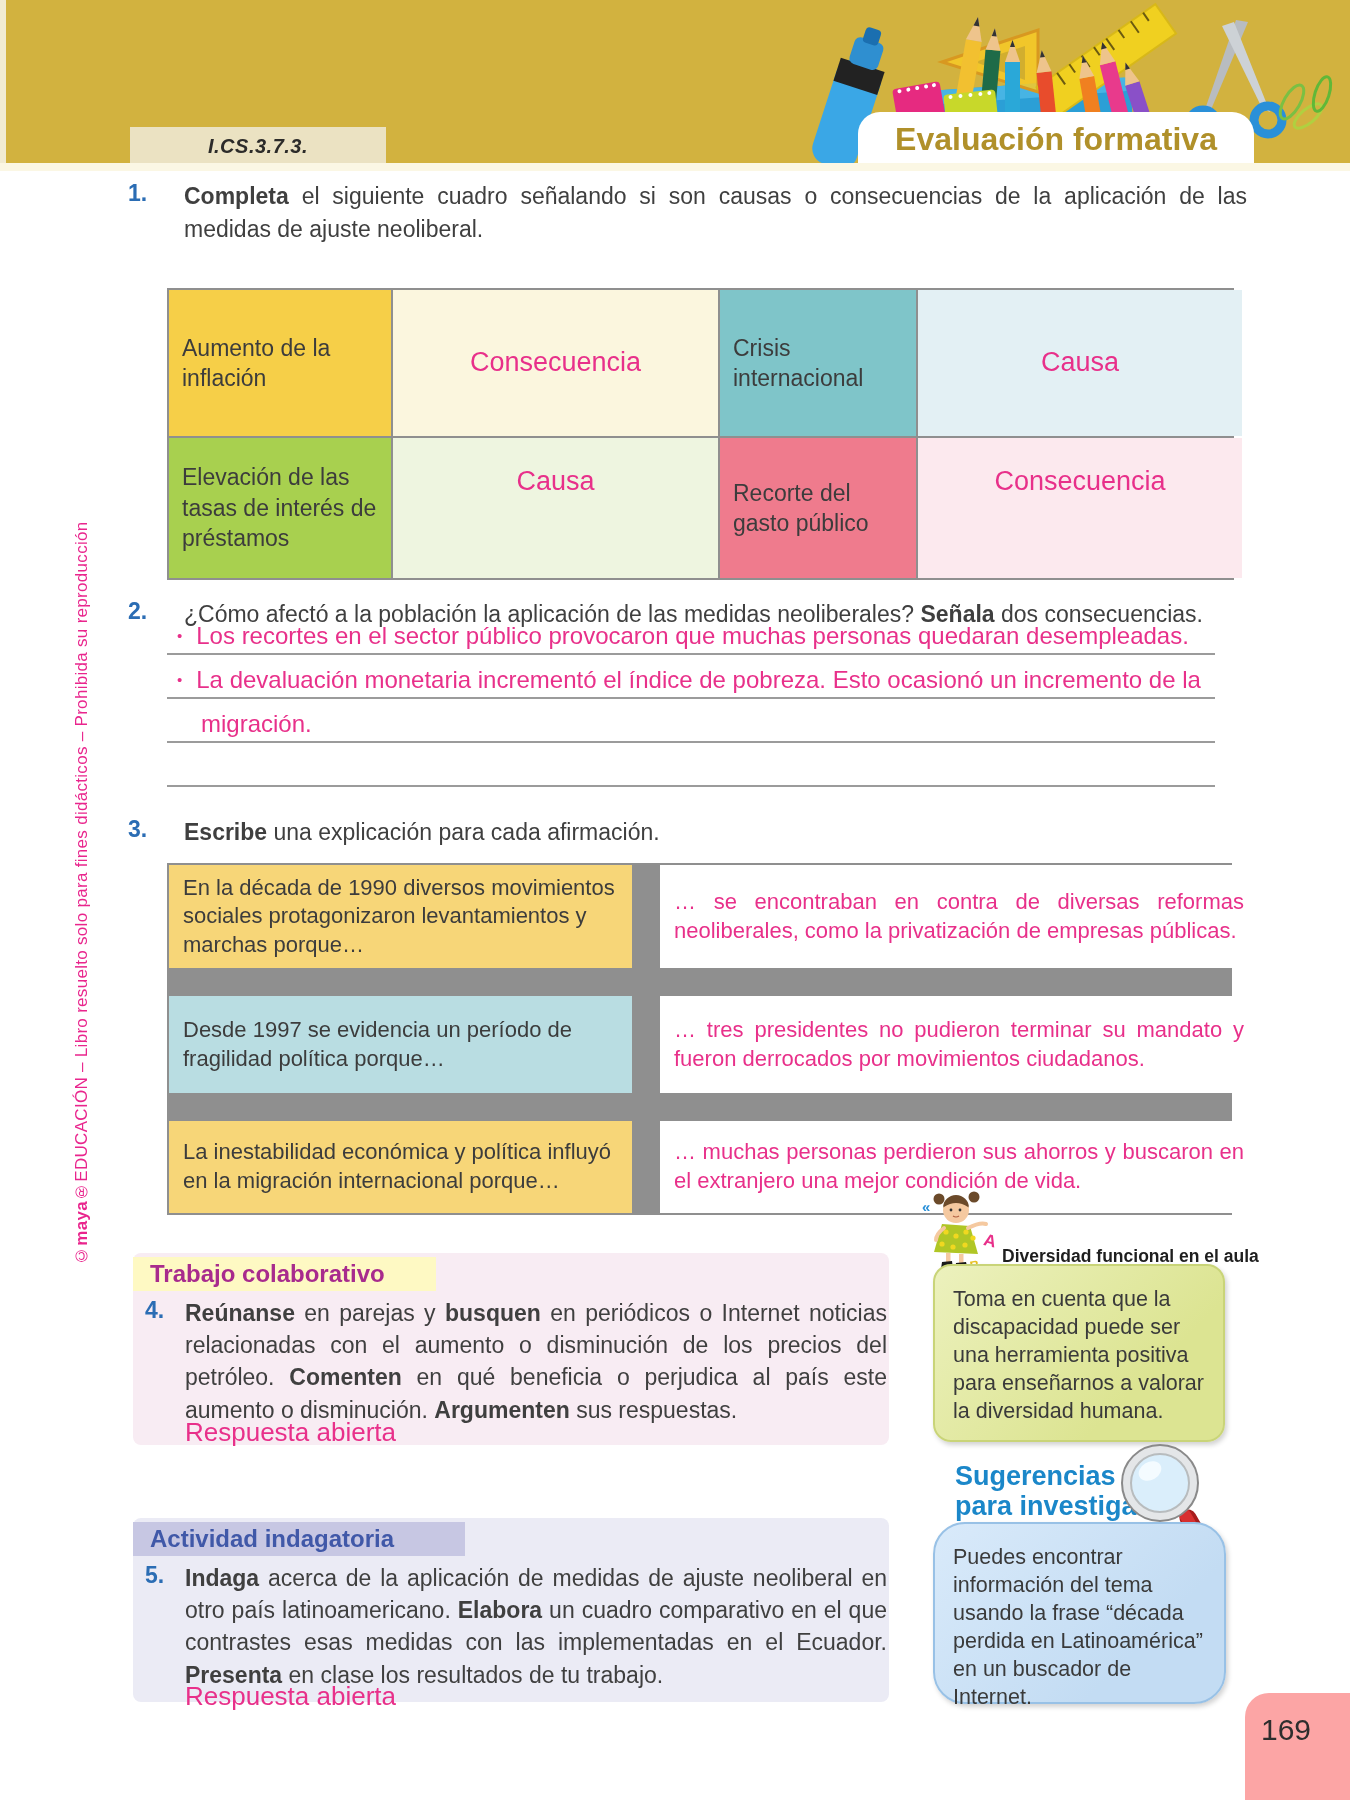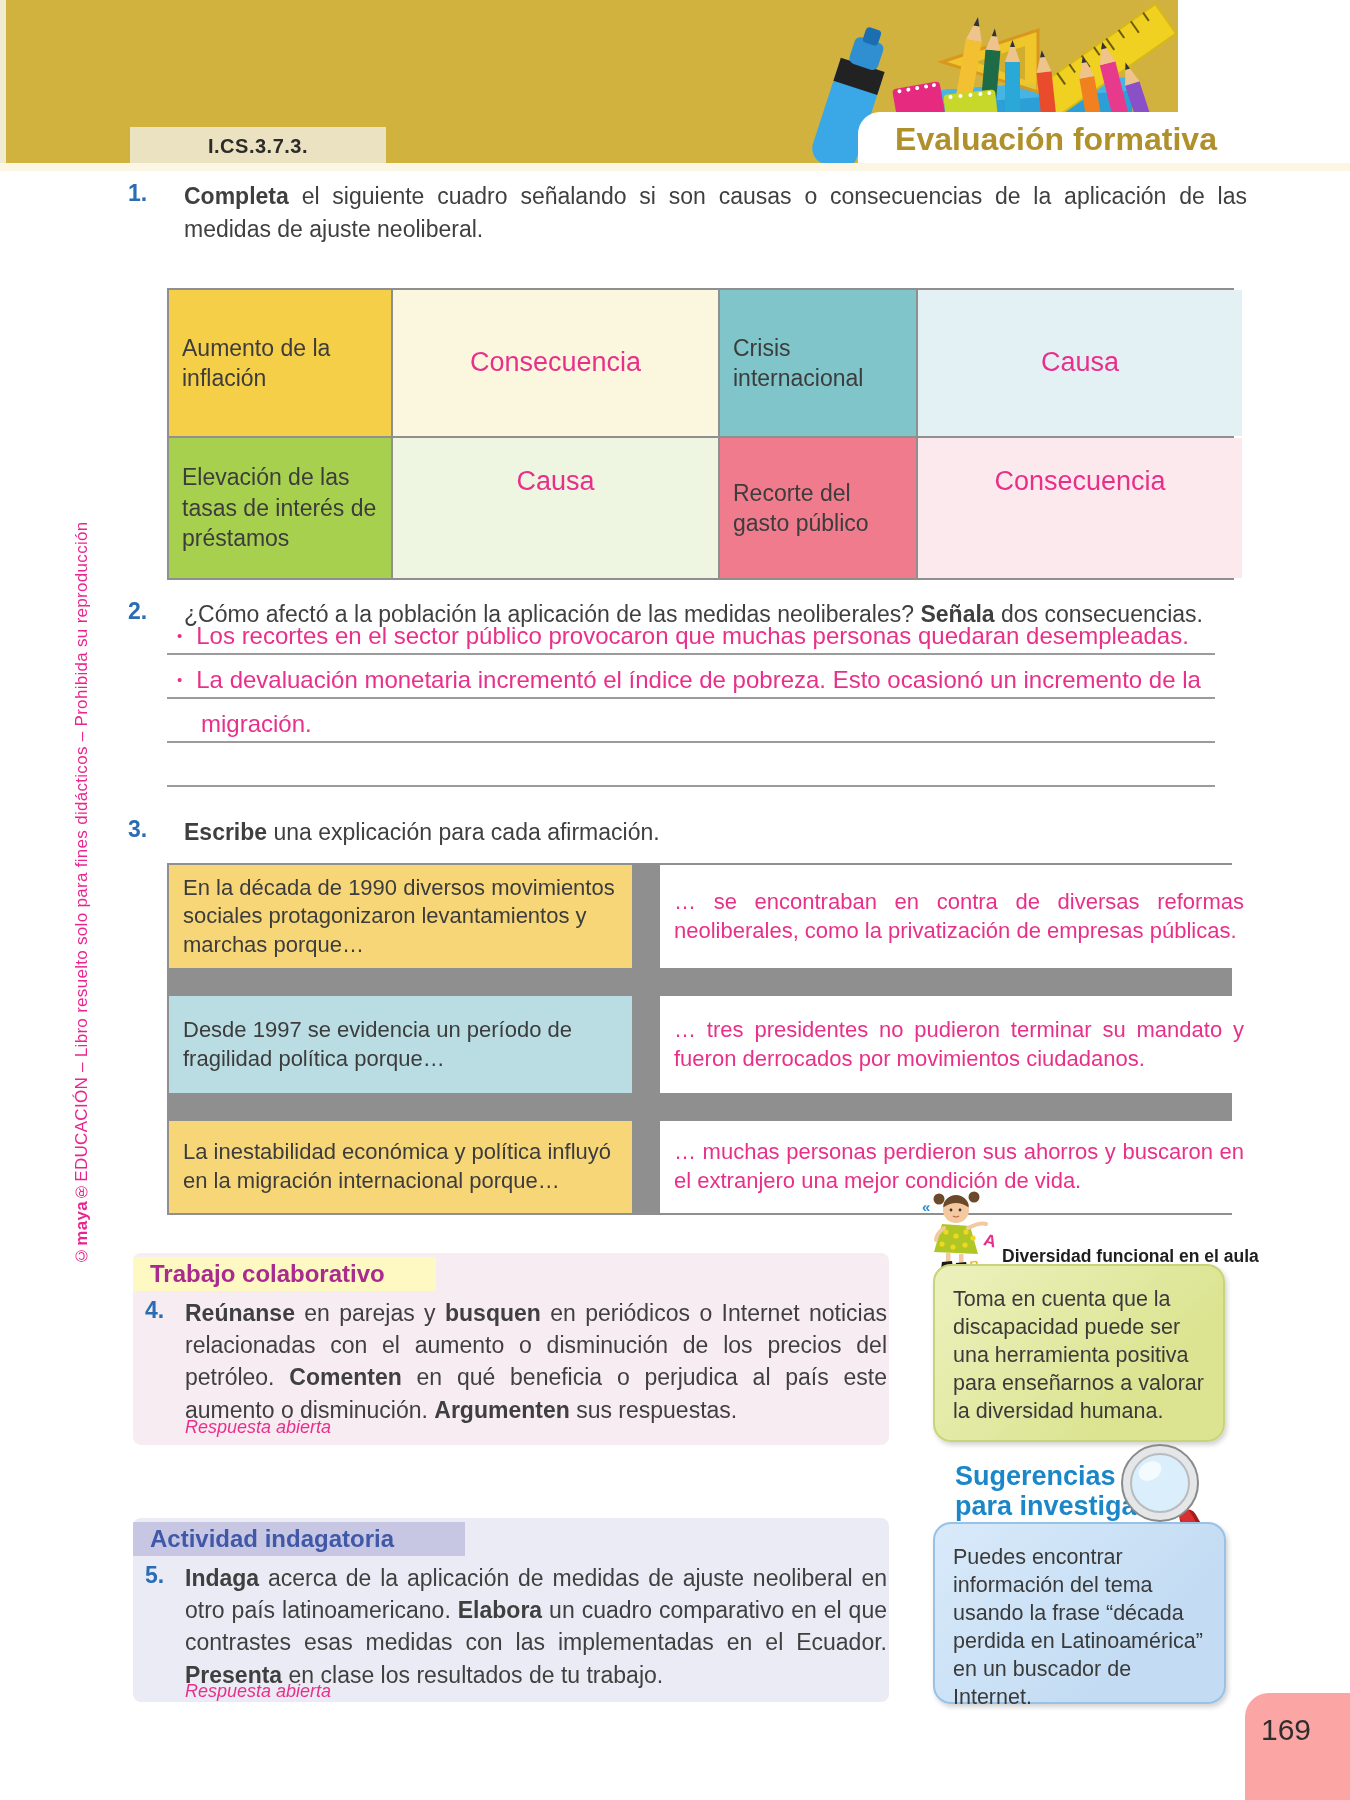--- a/index.html
+++ b/index.html
@@ -4,21 +4,21 @@
 <title>Evaluación formativa</title>
 <style>
   * { margin:0; padding:0; box-sizing:border-box; }
   html,body { background:#ffffff; }
   b { font-weight:700; }
   .page {
     position:relative; width:1350px; height:1800px; background:#ffffff;
     overflow:hidden; font-family:"Liberation Sans", sans-serif; color:#3f3f3f;
   }
   
-  .header { position:absolute; left:0; top:0; width:1178px; height:163px; background:#d2b23f; overflow:hidden; }
+  .header { position:absolute; left:0; top:0; width:1350px; height:163px; background:#d2b23f; overflow:hidden;font-style:italic; }
   .header-left-strip { position:absolute; left:0; top:0; width:6px; height:163px; background:#f1ebd2; }
   .header-bottom-strip { position:absolute; left:0; top:163px; width:1350px; height:8px; background:#fbf7e4; }
   .code-label { position:absolute; left:130px; top:127px; width:256px; height:36px; background:#ebe2c2;
     font-size:20px; font-weight:700; color:#2c2b29; text-align:center; line-height:38px; letter-spacing:0.5px; }
   .supplies { position:absolute; left:690px; top:0; width:660px; height:163px; }
   .title-box { position:absolute; left:858px; top:112px; width:396px; height:51px; background:#ffffff;
     border-radius:22px 22px 0 0; text-align:center; }
   .title-box .t { font-size:32px; font-weight:700; color:#b0902a; line-height:54px; }
   
   .vtext { position:absolute; left:72px; top:445px; height:820px; writing-mode:vertical-rl; transform:rotate(180deg);
@@ -53,36 +53,36 @@
   .collab { top:1253px; height:192px; background:#f8ecf3; }
   .inquiry { top:1518px; height:184px; background:#ebebf5; }
   .bar { position:absolute; left:0; top:4px; height:34px; }
   .bar-collab { width:303px; background:#fef9c3; }
   .bar-inquiry { width:332px; background:#c7c7e3; }
   .bar .bt { font-size:24px; font-weight:700; line-height:34px; padding-left:17px; }
   .bar-collab .bt { color:#a82b8d; }
   .bar-inquiry .bt { color:#4058a8; }
   .boxnum { position:absolute; left:12px; top:44px; font-size:23px; font-weight:700; color:#2b6db4; }
   .boxbody { position:absolute; left:52px; top:44px; width:702px; font-size:23px; line-height:1.4; color:#3f3f3f; text-align:justify; }
-  .boxnote { position:absolute; left:52px; font-size:18px; color:#e8308a;font-style:italic; }
+  .boxnote { position:absolute; left:52px; font-size:26px; color:#e8308a; }
   .collab .boxnote { top:164px; }
   .inquiry .boxnote { top:163px; }
   
   .dfa-girl { position:absolute; left:922px; top:1190px; width:86px; height:84px; }
   .dfa-sub { position:absolute; left:1002px; top:1246px; font-size:17.5px; font-weight:700; color:#1e1e1e; }
   .dfa-box { position:absolute; left:933px; top:1264px; width:292px; height:178px;
     background:linear-gradient(135deg,#ecf1bd 0%,#dce492 70%); border:2px solid #c9d478;
     border-radius:18px; box-shadow:2px 3px 5px rgba(0,0,0,0.18); padding:20px 16px 0 18px;
     font-size:21.5px; line-height:1.3; color:#3a3a3a; }
   
   .sug-title { position:absolute; left:955px; top:1462px; font-size:27px; font-weight:700; color:#1b87c9; line-height:1.1; }
   .magnifier { position:absolute; left:1112px; top:1438px; width:118px; height:134px; }
   .sug-box { position:absolute; left:933px; top:1522px; width:293px; height:182px;
     background:linear-gradient(135deg,#d9eafa 0%,#c3dcf3 70%); border:2px solid #98c1e6;
-    border-radius:18px; box-shadow:2px 3px 5px rgba(0,0,0,0.18); padding:20px 14px 0 18px;
+    border-radius:32px; box-shadow:2px 3px 5px rgba(0,0,0,0.18); padding:20px 14px 0 18px;
     font-size:21.5px; line-height:1.3; color:#3a3a3a; }
   
   .pagenum { position:absolute; left:1245px; top:1693px; width:105px; height:107px; background:#fca5a5;
     border-radius:24px 0 0 0; font-size:30px; color:#2e2e2e; padding:20px 0 0 16px; }
 </style>
 </head>
 <body>
 
 <div class="page">
 

